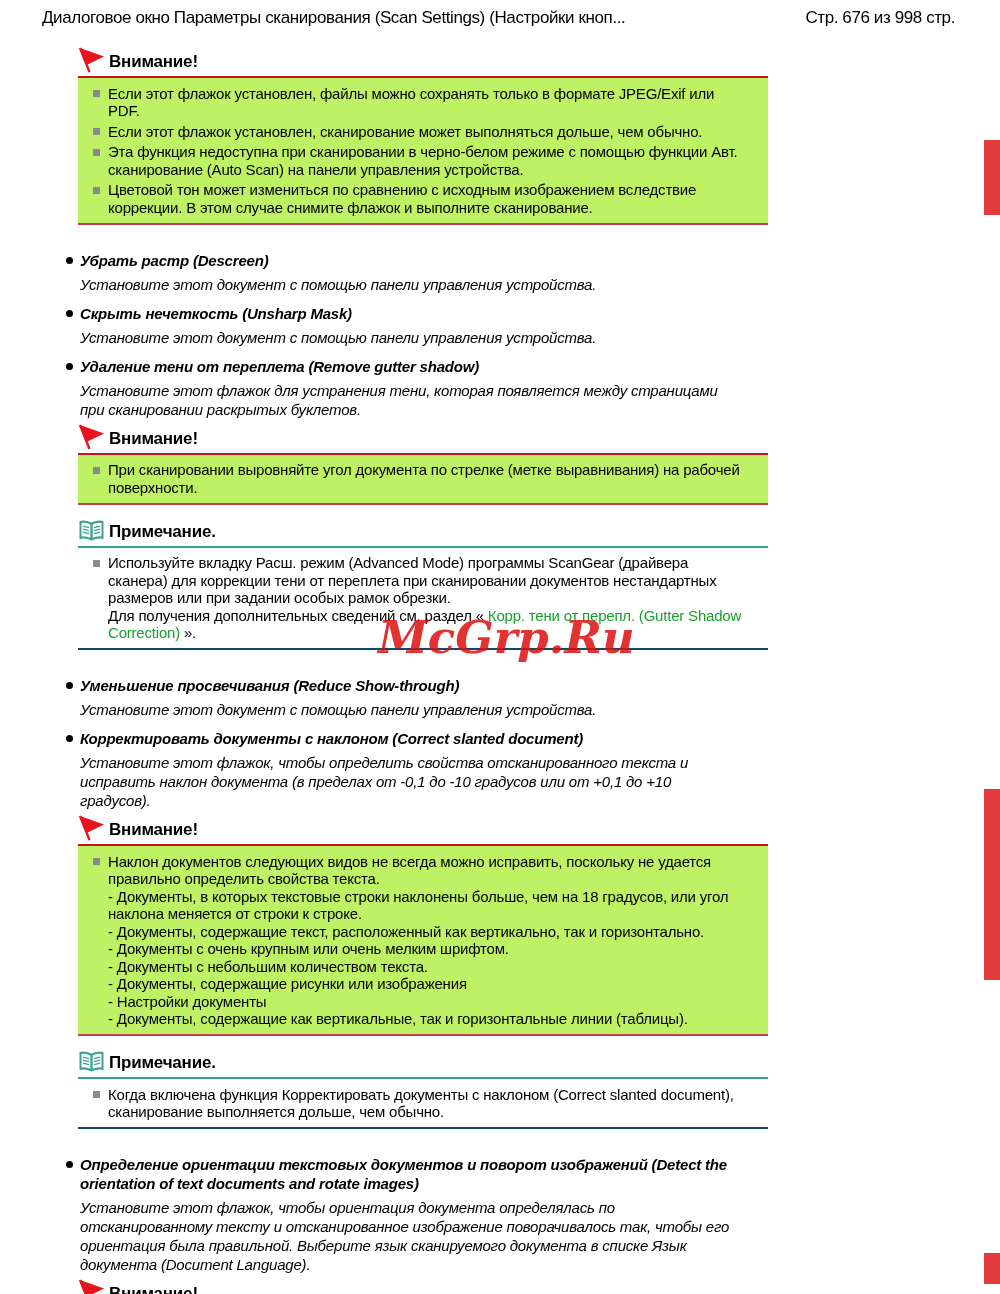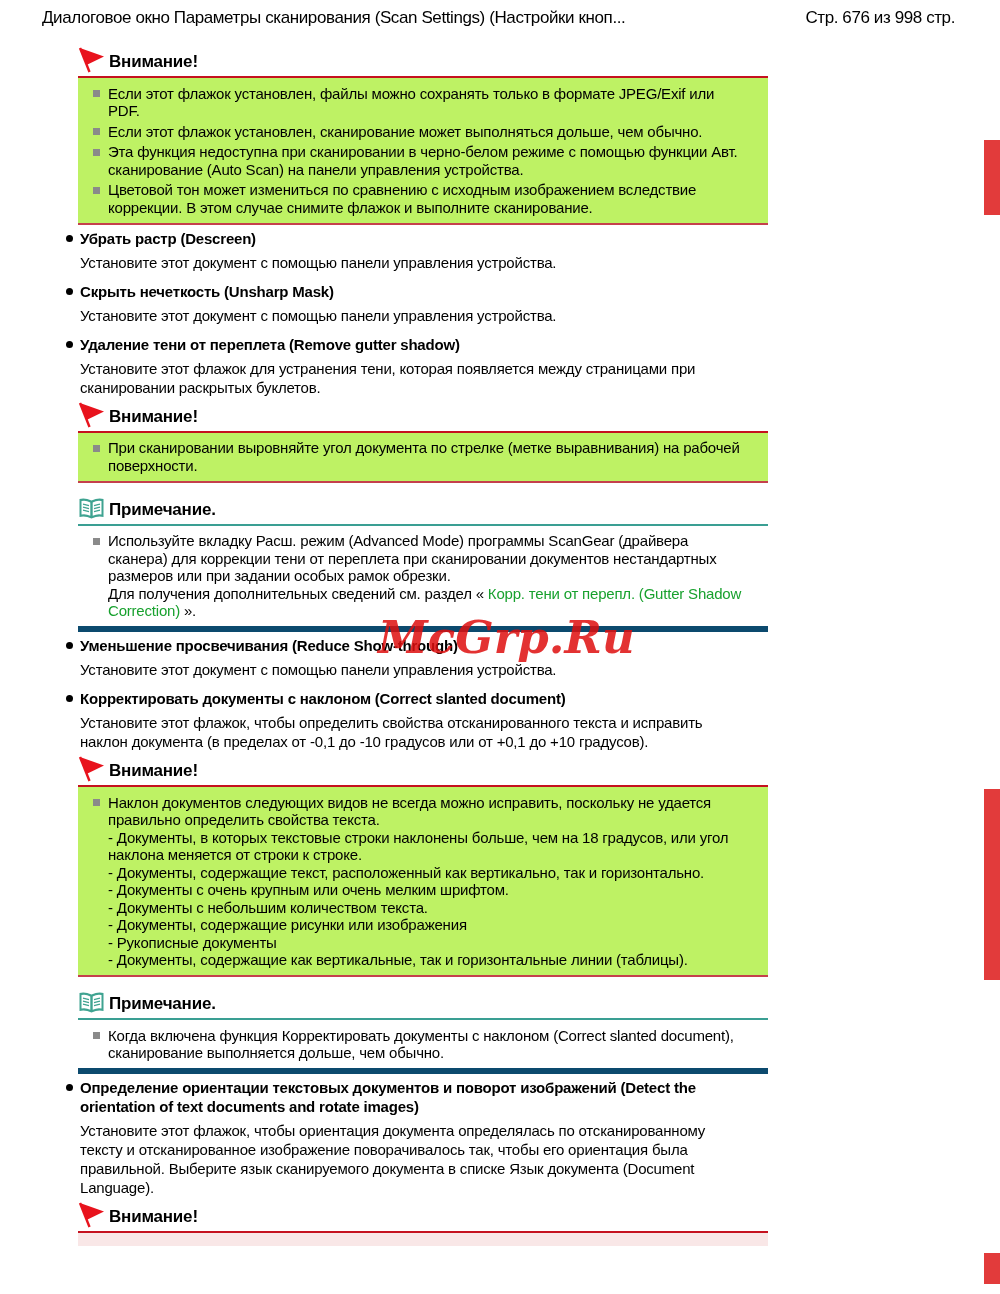--- a/index.html
+++ b/index.html
@@ -20,26 +20,26 @@
 
   
   .co-head { display:flex; align-items:flex-start; padding-left:18px; margin-top:19px;text-align:center; }
   .co-head .ico { width:27px; height:27px; flex:none; margin-right:4px; }
   .co-title { font-size:17px; font-weight:bold; padding-top:5px; letter-spacing:-0.2px; }
   .rule { margin-left:18px; width:690px; height:2px; margin-top:2px; }
   .rule.red  { background:#c5121f; }
   .rule.teal { background:#3a9f93; }
   .co-body { margin-left:18px; width:690px; padding:5px 0 5px 0; line-height:17.5px; }
   .co-body.pink { background:#bef264; border-bottom:2px solid #c5404c; }
-  .co-body.note { background:#ffffff; border-bottom:6px solid #0c4a6e; }
+  .co-body.note { background:#ffffff; border-bottom:2px solid #0c4a6e; }
   .box-item { position:relative; padding:1.5px 26px 1.5px 30px; }
   .sq { position:absolute; left:15px; top:7px; width:7px; height:7px; background:#8a8a8a; }
 
   
-  .blist { margin-top:4px; }
+  .blist { margin-top:26px;font-style:italic; }
   .li { position:relative; padding-left:20px; margin-bottom:10px; }
   .dot { position:absolute; left:6px; top:6px; width:7px; height:7px; border-radius:50%; background:#000; }
   .li-title { font-weight:bold; }
   .li-para { margin-top:5px; max-width:658px; }
 
   
   a.doclink { color:#18a12e; text-decoration:none; cursor:pointer; }
 
   
   .watermark {
@@ -184,21 +184,21 @@
     <div class="rule red"></div>
     <div class="co-body pink">
       <div class="box-item">
         <span class="sq"></span>
         <div>Наклон документов следующих видов не всегда можно исправить, поскольку не удается правильно определить свойства текста.</div>
         <div>- Документы, в которых текстовые строки наклонены больше, чем на 18 градусов, или угол наклона меняется от строки к строке.</div>
         <div>- Документы, содержащие текст, расположенный как вертикально, так и горизонтально.</div>
         <div>- Документы с очень крупным или очень мелким шрифтом.</div>
         <div>- Документы с небольшим количеством текста.</div>
         <div>- Документы, содержащие рисунки или изображения</div>
-        <div>- Рукописные документы</div>
+        <div>- Настройки документы</div>
         <div>- Документы, содержащие как вертикальные, так и горизонтальные линии (таблицы).</div>
       </div>
     </div>
   </div>
 
   <div>
     <div class="co-head" style="margin-top:12px;">
       <span class="ico">
         <svg viewBox="0 0 27 24" width="27" height="24" style="margin-top:2px;">
           <path d="M1.5 2 Q7 0.5 13.5 3.5 Q20 0.5 25.5 2 L25.5 20 Q20 18.5 13.5 21.5 Q7 18.5 1.5 20 Z" fill="#3fa391"></path>

